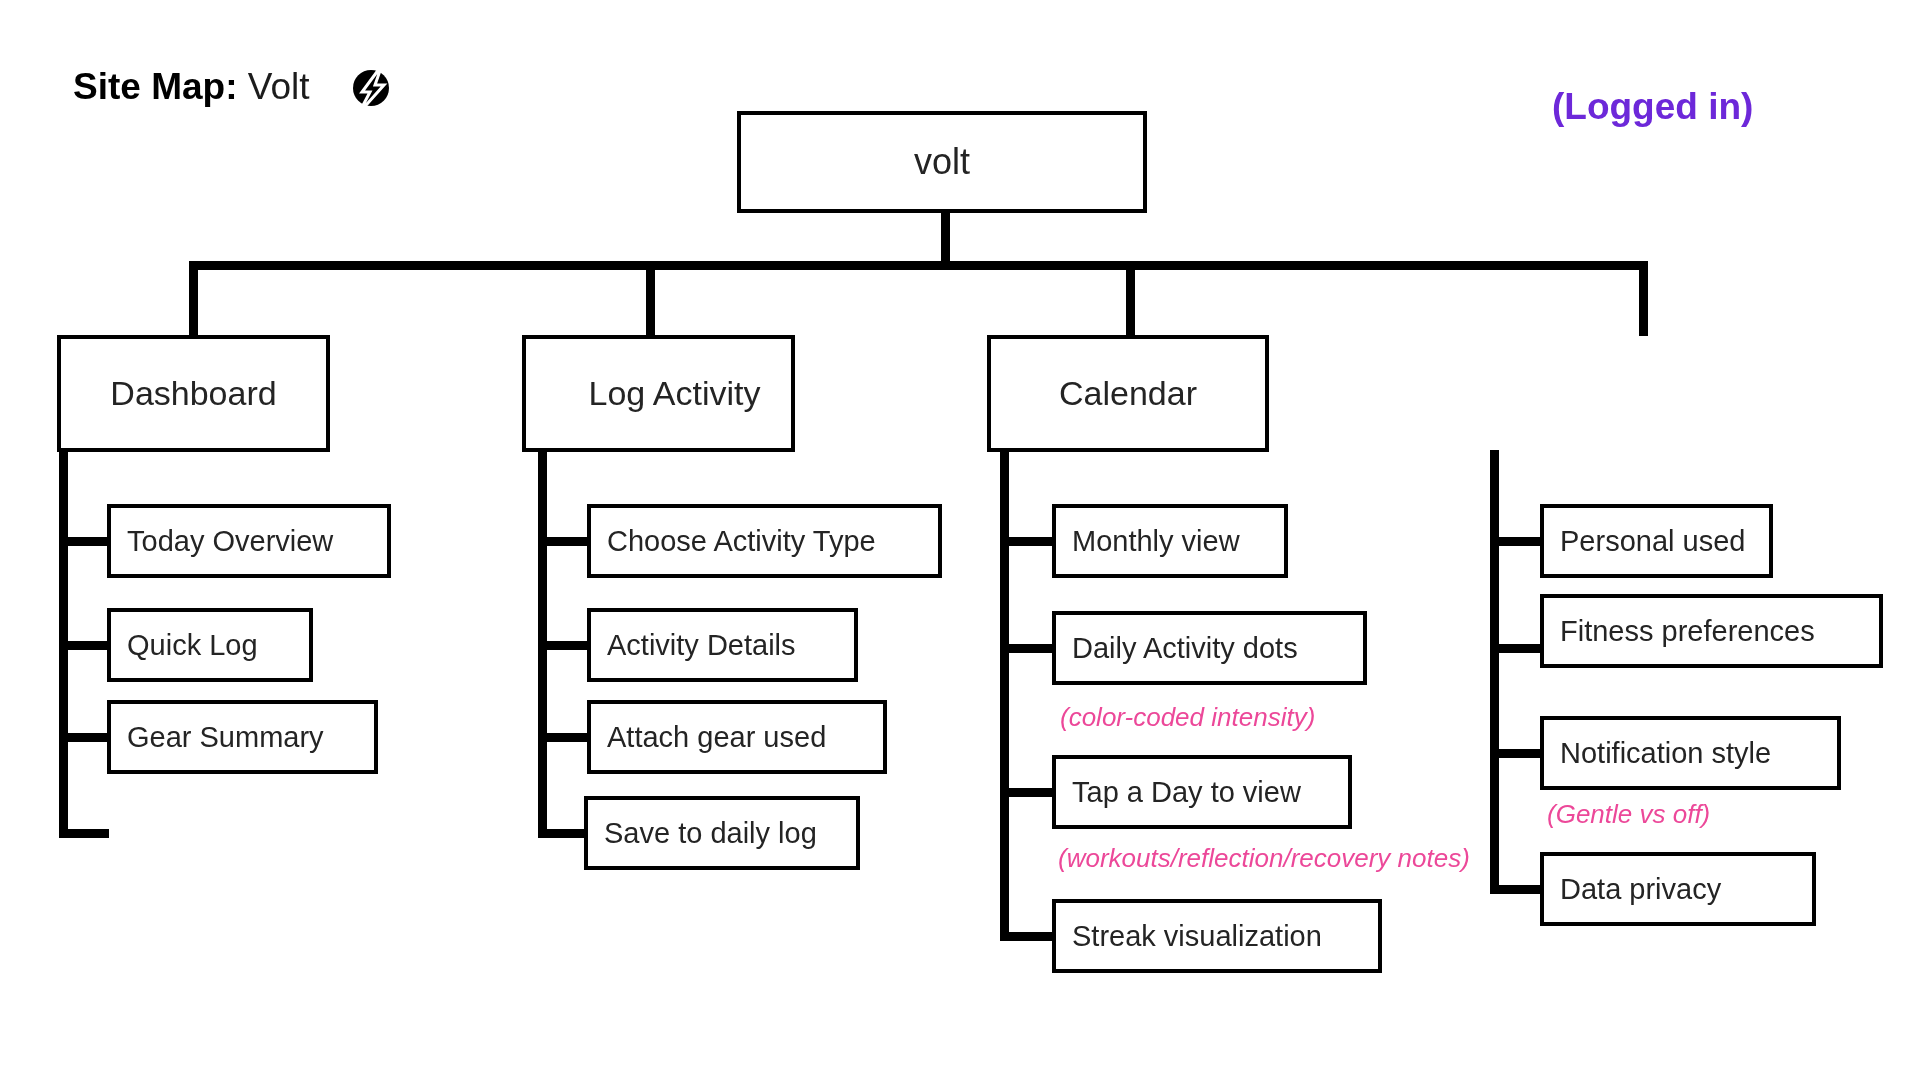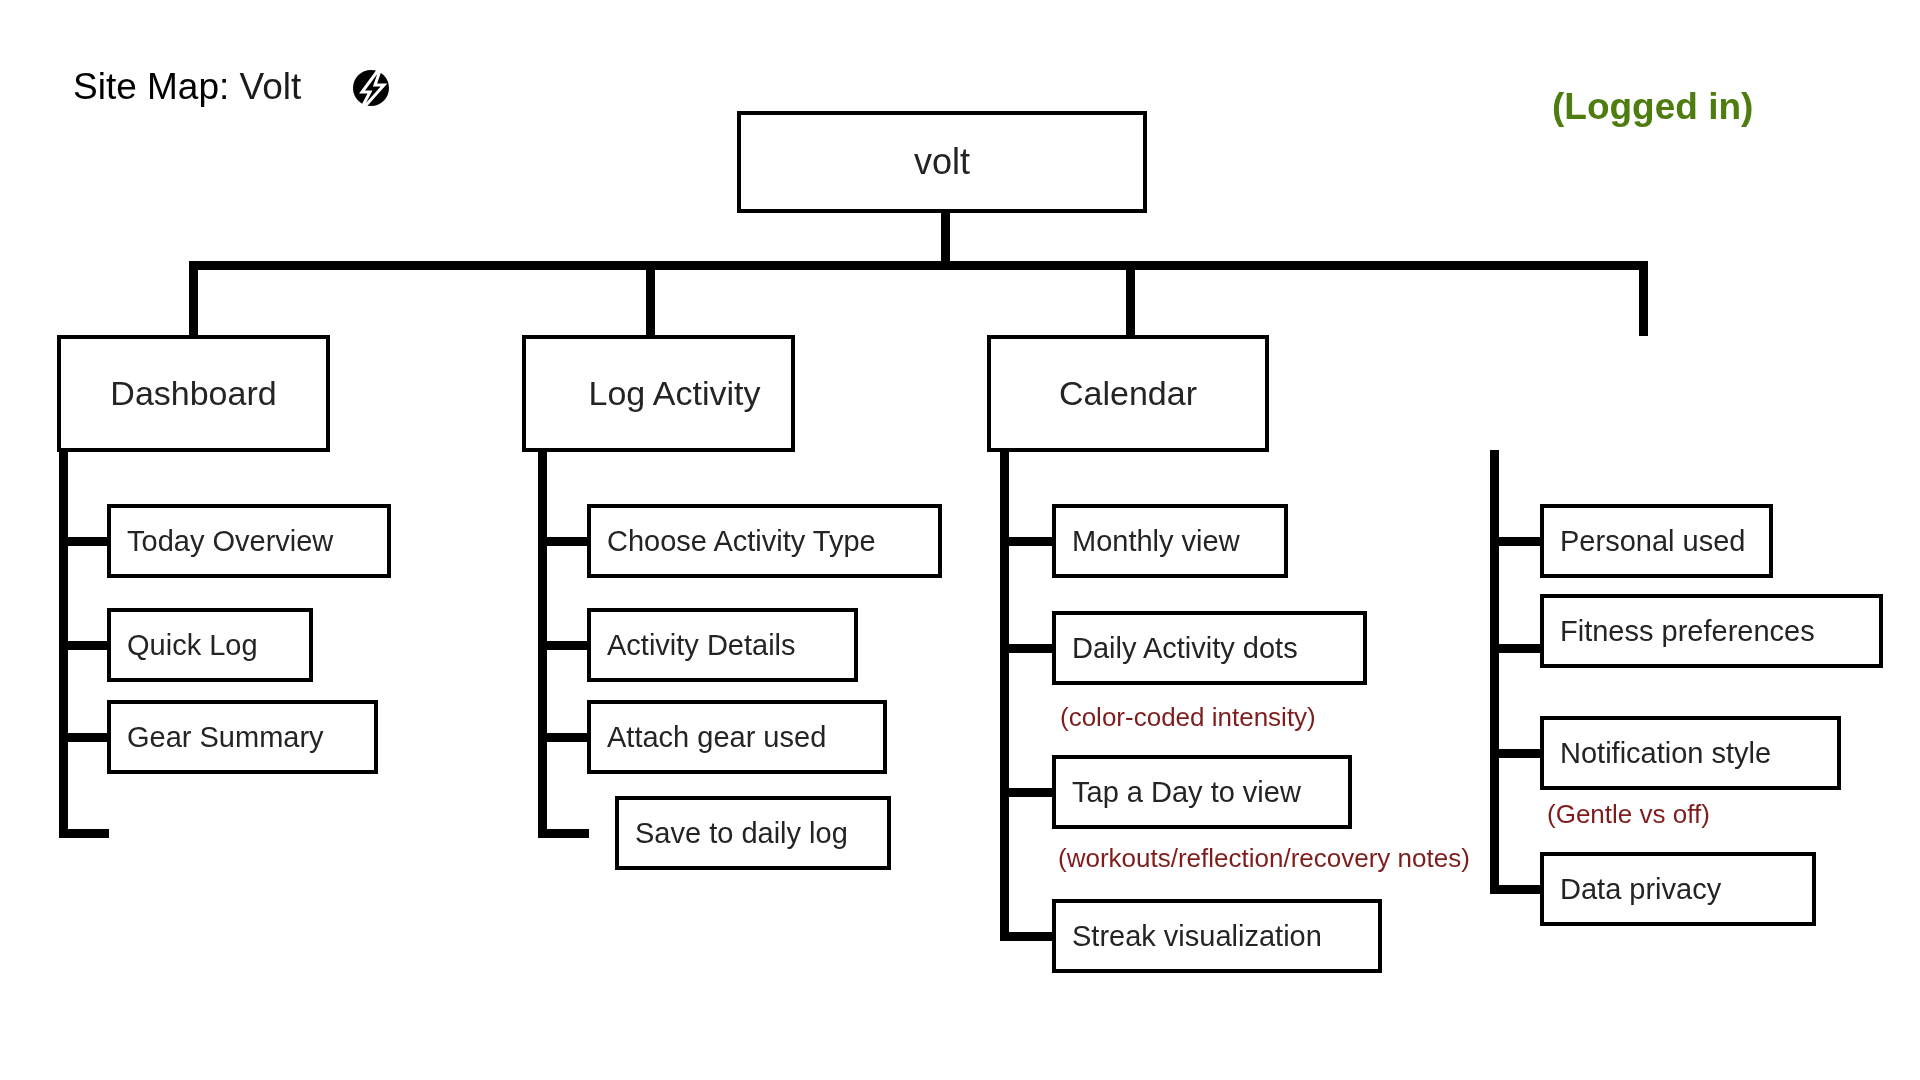--- a/index.html
+++ b/index.html
@@ -20,32 +20,33 @@
     display:flex;
     align-items:center;
   }
   .box.centered{justify-content:center;}
   .root-box{height:102px;font-size:36px;font-weight:400;color:#242424;}
   .branch-box{height:117px;font-size:34px;font-weight:400;color:#242424;}
   .child-box{height:74px;font-size:29px;font-weight:400;color:#242424;padding-left:16px;}
   .note{
     position:absolute;
     font-size:26px;
-    color:#7f1d1d;
+    font-style:italic;
+    color:#ec4899;
     white-space:nowrap;
   }
   .title{
     position:absolute;left:73px;top:66px;
     font-size:37px;color:#000000;white-space:nowrap;
   }
-  .title .bold{font-weight:400;}
+  .title .bold{font-weight:700;}
   .title .regular{font-weight:400;color:#1c1c1c;}
   .status{
     position:absolute;left:1552px;top:86px;
-    font-size:37px;font-weight:700;color:#4d7c0f;white-space:nowrap;
+    font-size:37px;font-weight:700;color:#6d28d9;white-space:nowrap;
   }
   .logo{position:absolute;left:346px;top:62px;width:52px;height:54px;}
 </style>
 </head>
 <body>
 
 <div class="canvas">
 
   <div class="title">
     <span class="bold">Site Map:</span><span class="regular"> Volt</span>
@@ -114,21 +115,21 @@
 
   <div class="box child-box" style="left:587px;top:504px;width:355px;">
     <span>Choose Activity Type</span>
   </div>
   <div class="box child-box" style="left:587px;top:608px;width:271px;">
     <span>Activity Details</span>
   </div>
   <div class="box child-box" style="left:587px;top:700px;width:300px;">
     <span>Attach gear used</span>
   </div>
-  <div class="box child-box" style="left:615px;top:796px;width:276px;text-align:center;">
+  <div class="box child-box" style="left:584px;top:796px;width:276px;text-align:center;">
     <span>Save to daily log</span>
   </div>
 
   <div class="box child-box" style="left:1052px;top:504px;width:236px;">
     <span>Monthly view</span>
   </div>
   <div class="box child-box" style="left:1052px;top:611px;width:315px;">
     <span>Daily Activity dots</span>
   </div>
   <div class="note" style="left:1060px;top:702px;">(color-coded intensity)</div>

